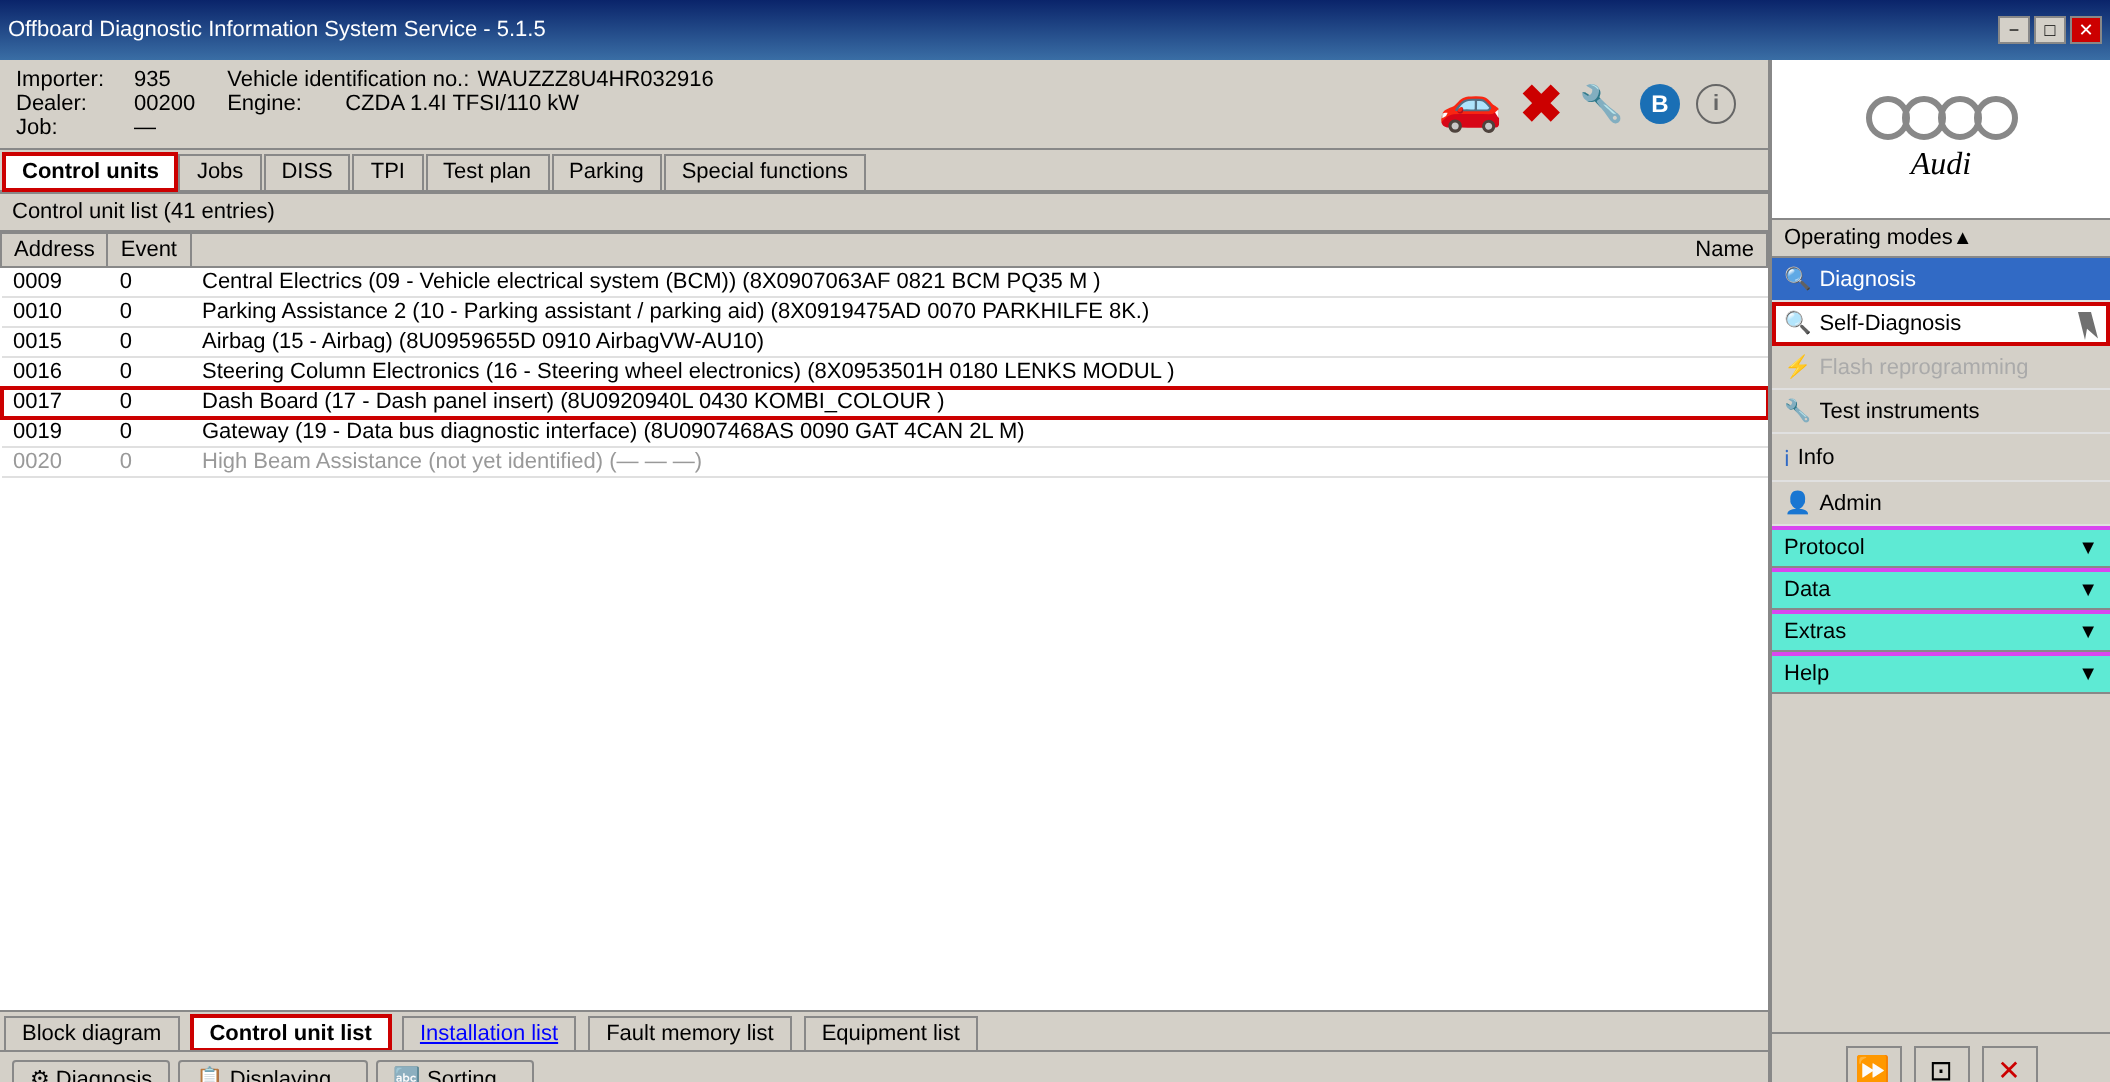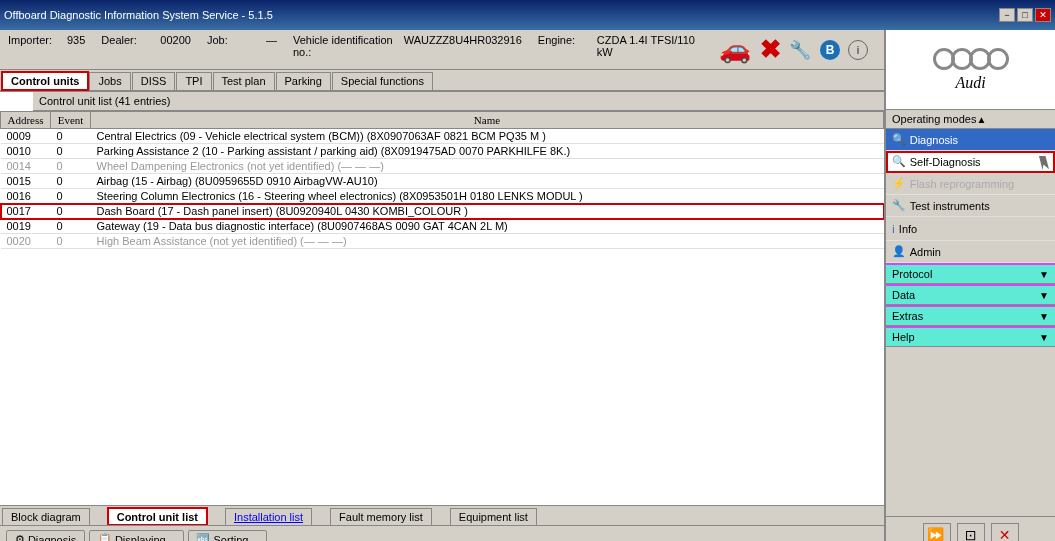--- a/index.html
+++ b/index.html
@@ -78,64 +78,62 @@
       display: flex;
       flex-direction: column;
       overflow: hidden;
     }
 
     .control-unit-title {
       padding: 3px 6px;
       font-size: 11px;
       background: #d4d0c8;
       border-bottom: 1px solid #888;
-      margin-left: 33px;
     }
 
     
     .table-wrapper {
       flex: 1;
       overflow-y: auto;
       overflow-x: hidden;
     }
     table {
       width: 100%;
       border-collapse: collapse;
       font-size: 11px;
     }
     thead tr {
       background: #d4d0c8;
     }
     thead th {
-      text-align: center;
+      text-align: right;
       padding: 2px 6px;
       border: 1px solid #888;
       font-weight: normal;
       background: #d4d0c8;
-      font-family: Liberation Serif, serif;
     }
     tbody tr td {
       padding: 1px 6px;
       border-bottom: 1px solid #e0e0e0;
       border-right: none;
     }
     tbody tr.inactive td { color: #999; }
 
     
     .table-wrapper::-webkit-scrollbar { width: 12px; }
     .table-wrapper::-webkit-scrollbar-track { background: #d4d0c8; }
     .table-wrapper::-webkit-scrollbar-thumb { background: #888; border: 1px solid #666; }
 
     
     .bottom-tabs {
       display: flex;
       background: #d4d0c8;
       padding: 2px 2px 0 2px;
       border-top: 1px solid #888;
-      gap: 18px;
+      gap: 6px;
     }
     .bottom-tab {
       padding: 2px 8px;
       background: #d4d0c8;
       border: 1px solid #888;
       border-bottom: none;
       cursor: pointer;
       font-size: 11px;
     }
     .bottom-tab.active {
@@ -273,21 +271,21 @@
     }
 
     
     .header-info {
       display: flex;
       padding: 4px 8px;
       background: #d4d0c8;
       border-bottom: 1px solid #888;
       gap: 16px;
     }
-    .header-col { display: flex; flex-direction: row; gap: 16px; }
+    .header-col { display: flex; flex-direction: column; gap: 0; }
     .header-row { display: flex; gap: 4px; font-size: 11px; }
     .header-label { min-width: 55px; color: #000; }
     .header-value { color: #000; }
 
     
     .vehicle-icons {
       display: flex;
       align-items: center;
       gap: 8px;
       margin-left: auto;
@@ -386,25 +384,20 @@
           <tr>
                 <td style="width: 50px;">0009</td>
                 <td style="width: 40px;">0</td>
                 <td>Central Electrics (09 - Vehicle electrical system (BCM)) (8X0907063AF  0821  BCM PQ35 M )</td>
               </tr>
               <tr>
                 <td style="width: 50px;">0010</td>
                 <td style="width: 40px;">0</td>
                 <td>Parking Assistance 2 (10 - Parking assistant / parking aid) (8X0919475AD  0070  PARKHILFE 8K.)</td>
               </tr>
-              <tr class="inactive">
-                <td style="width: 50px;">0014</td>
-                <td style="width: 40px;">0</td>
-                <td>Wheel Dampening Electronics (not yet identified) (— — —)</td>
-              </tr>
               <tr>
                 <td style="width: 50px;">0015</td>
                 <td style="width: 40px;">0</td>
                 <td>Airbag (15 - Airbag) (8U0959655D  0910  AirbagVW-AU10)</td>
               </tr>
               <tr>
                 <td style="width: 50px;">0016</td>
                 <td style="width: 40px;">0</td>
                 <td>Steering Column Electronics (16 - Steering wheel electronics) (8X0953501H  0180  LENKS MODUL )</td>
               </tr>

